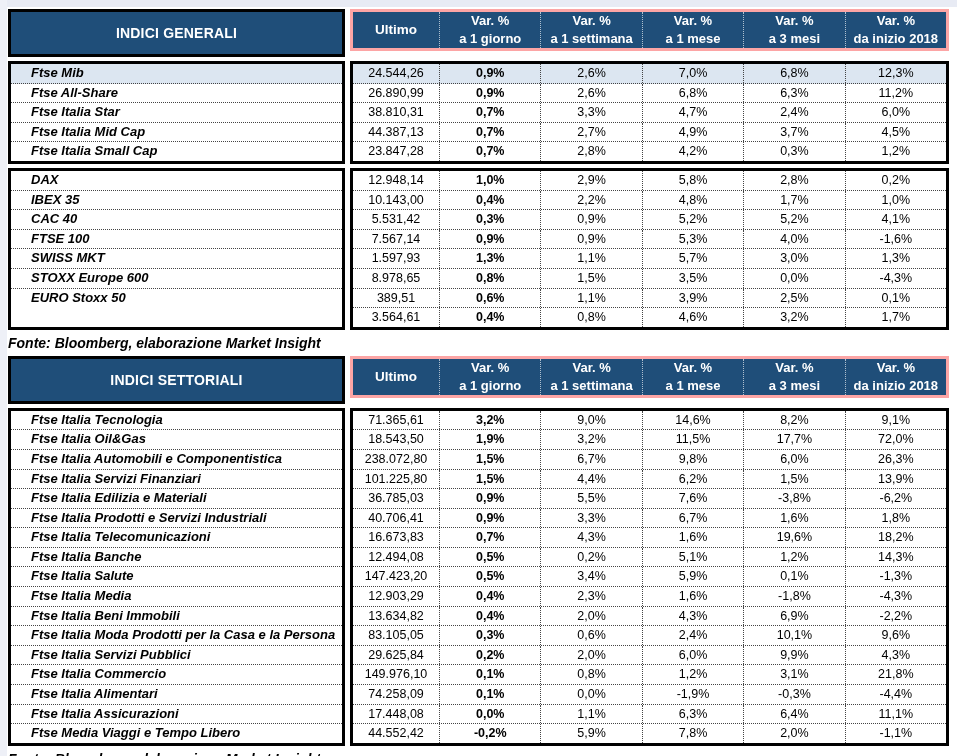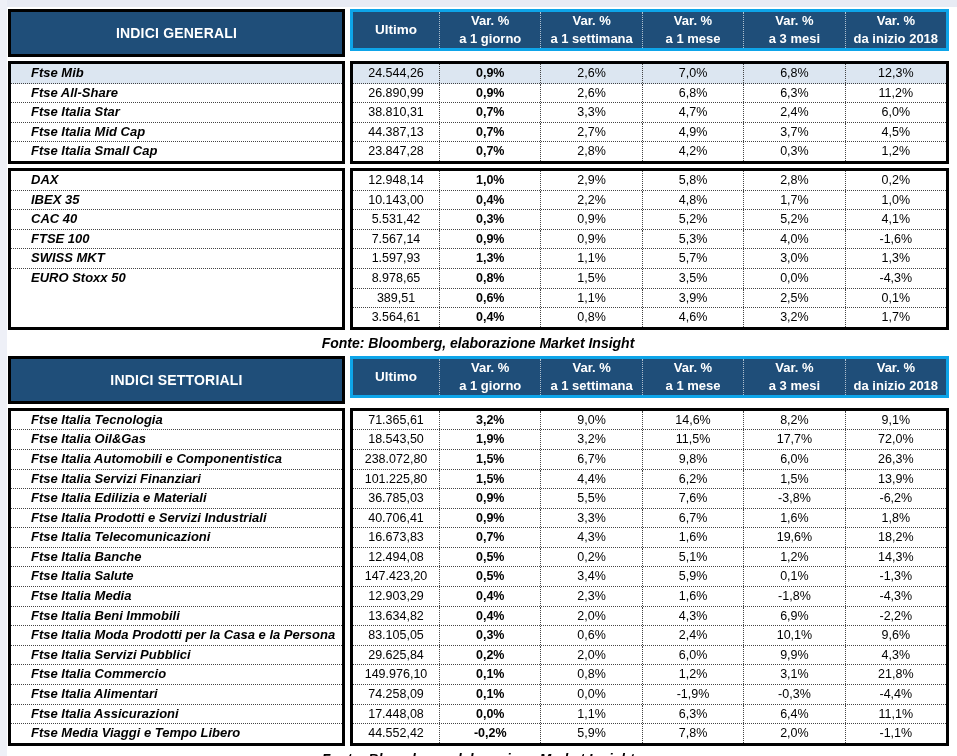--- a/index.html
+++ b/index.html
@@ -11,21 +11,21 @@
   .band-left{position:absolute;top:0;left:0;width:7px;height:756px;background:#EEF0F7;}
   .content{position:absolute;left:8px;top:9px;width:941px;}
 
   
   .hrow{display:flex;gap:5px;}
   .hname{
     width:337px;box-sizing:border-box;height:48px;background:#1F4E79;border:3px solid #000;
     color:#fff;font-weight:bold;font-size:14px;display:flex;align-items:center;justify-content:center;
     letter-spacing:.2px;
   }
-  .hdata{flex:1;box-sizing:border-box;height:42px;background:#1F4E79;border:3px solid #0ea5e9;display:flex;}
+  .hdata{flex:1;box-sizing:border-box;height:42px;background:#1F4E79;border:3px solid #fca5a5;display:flex;}
   .hcell{color:#fff;font-weight:bold;display:flex;flex-direction:column;align-items:center;justify-content:center;line-height:1.35;box-sizing:border-box;}
   .hcell.ultimo{width:86px;font-size:13.5px;}
   .hcell.var{flex:1;font-size:13px;border-left:1px dotted rgba(255,255,255,.65);}
 
   
   .sec{display:flex;gap:5px;margin-top:4px;}
   .names{width:337px;box-sizing:border-box;border:3px solid #000;background:#fff;}
   .vals{flex:1;box-sizing:border-box;border:3px solid #000;background:#fff;}
   .nrow{
     height:18.6px;line-height:18.6px;font-weight:bold;font-style:italic;font-size:13px;
@@ -33,21 +33,21 @@
   }
   .names .nrow:last-child{border-bottom:none;}
   .vrow{display:flex;height:18.6px;line-height:18.6px;border-bottom:1px dotted #444;background:#fff;}
   .vals .vrow:last-child{border-bottom:none;}
   .vcell{text-align:center;font-size:12.5px;box-sizing:border-box;}
   .vcell.c-ultimo{width:86px;}
   .vcell.c-var{flex:1;border-left:1px dotted #444;}
   .vcell.bold{font-weight:bold;}
   .hl{background:#DCE6F1 !important;}
 
-  .fonte{text-align:center;font-style:italic;font-weight:bold;font-size:14px;margin:4px 1px 4px 0;line-height:18px;}
+  .fonte{text-align:left;font-style:italic;font-weight:bold;font-size:14px;margin:4px 1px 4px 0;line-height:18px;}
 </style>
 </head>
 <body>
 
 <div class="band-top"></div>
 <div class="band-left"></div>
 
 <div class="content">
 
   <div>
@@ -129,20 +129,21 @@
             </div>
           </div>
         </div>
         <div class="sec">
           <div class="names">
             <div class="nrow">DAX</div>
             <div class="nrow">IBEX 35</div>
             <div class="nrow">CAC 40</div>
             <div class="nrow">FTSE 100</div>
             <div class="nrow">SWISS MKT</div>
+            <div class="nrow">STOXX Europe 600</div>
             <div class="nrow">EURO Stoxx 50</div>
           </div>
           <div class="vals">
             <div class="vrow">
               <div class="vcell c-ultimo">12.948,14</div>
               <div class="vcell c-var bold">1,0%</div>
               <div class="vcell c-var">2,9%</div>
               <div class="vcell c-var">5,8%</div>
               <div class="vcell c-var">2,8%</div>
               <div class="vcell c-var">0,2%</div>

